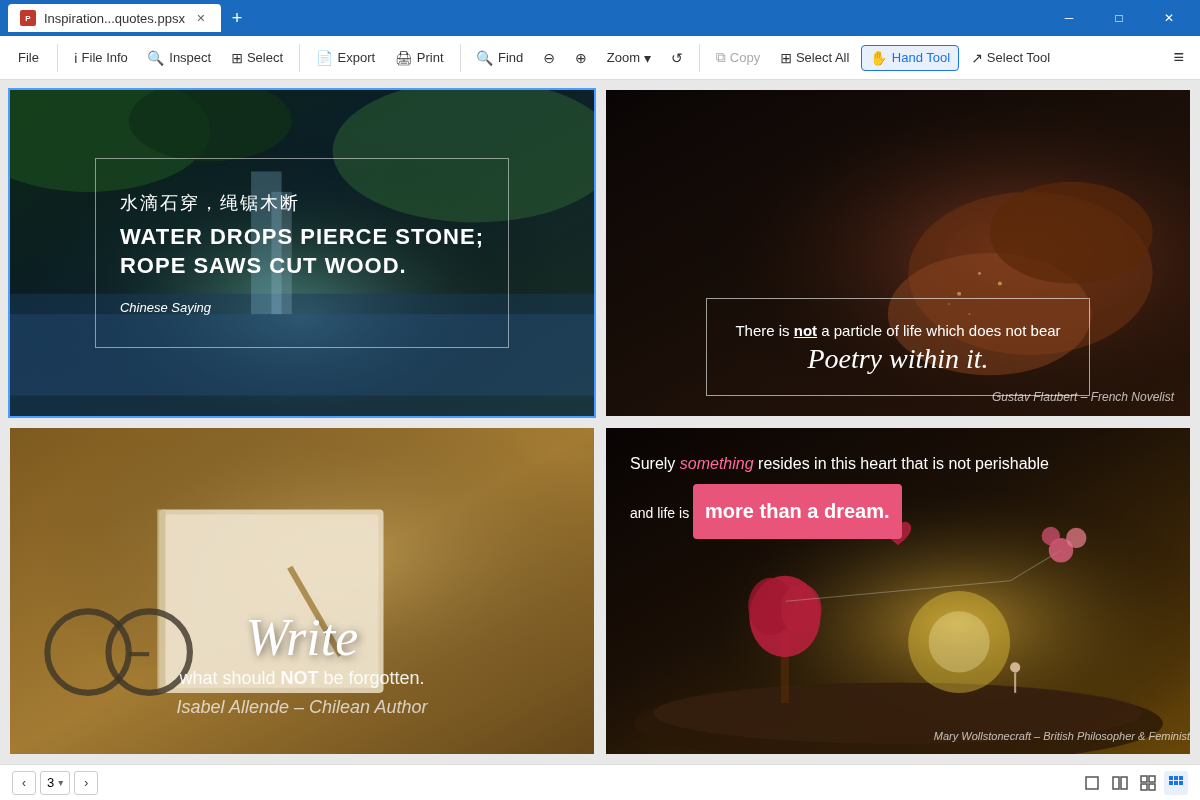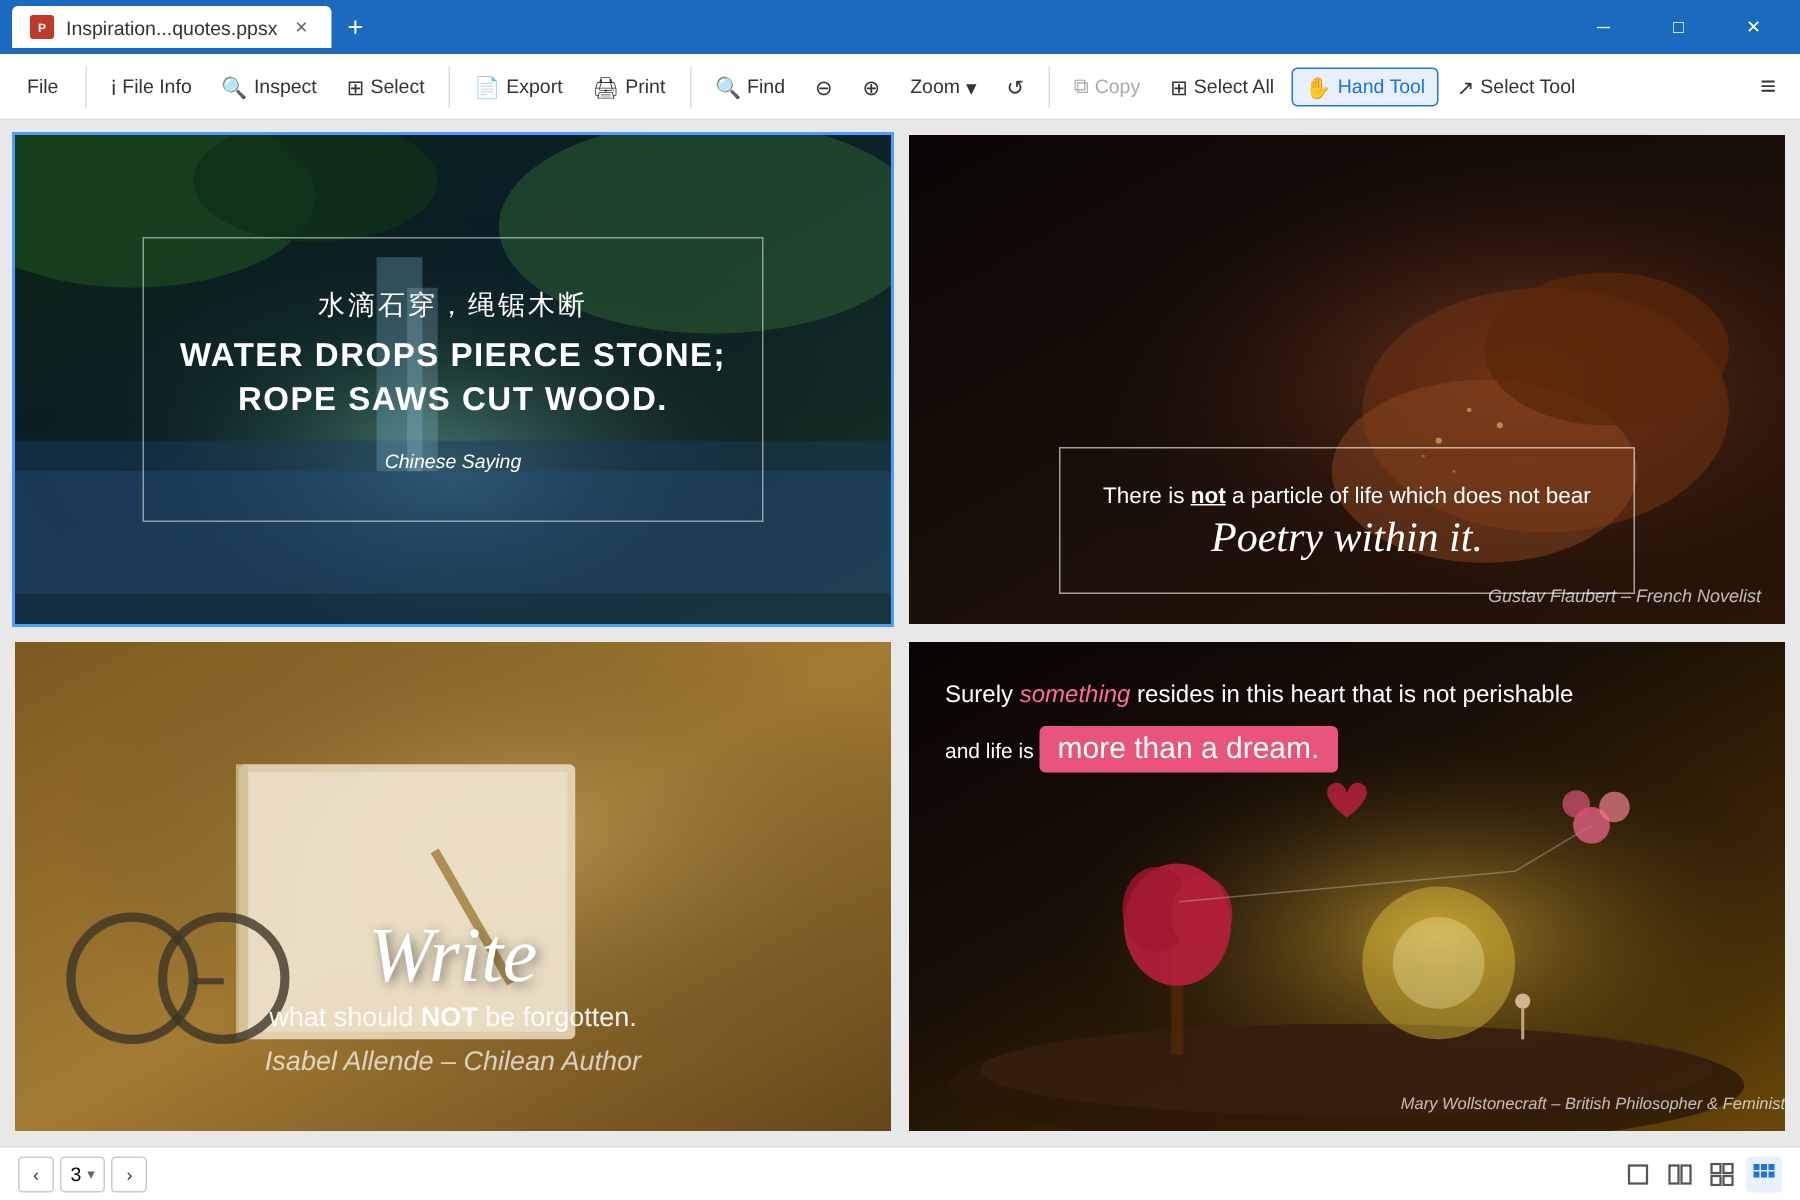--- a/index.html
+++ b/index.html
@@ -157,21 +157,21 @@
       inset: 0;
       display: flex;
       flex-direction: column;
       align-items: center;
       justify-content: center;
       padding: 20px;
     }
     .slide1-border-box {
       border: 1px solid rgba(255,255,255,0.5);
       padding: 32px 24px;
-      text-align: center;
+      text-align: left;
     }
     .slide1-chinese {
       color: white;
       font-size: 18px;
       margin-bottom: 8px;
       letter-spacing: 2px;
     }
     .slide1-english {
       color: white;
       font-size: 22px;
@@ -289,24 +289,24 @@
     }
     .slide4-middle-text {
       margin-top: 8px;
       color: white;
       font-size: 14px;
     }
     .slide4-dream-box {
       display: inline-block;
       background: #e8547a;
       border-radius: 4px;
-      padding: 4px 12px;
+      padding: 16px 12px;
       color: white;
       font-size: 20px;
-      font-weight: normal;
+      font-weight: bold;
     }
     .slide4-attribution {
       position: absolute;
       bottom: 12px;
       right: 0;
       color: rgba(255,255,255,0.7);
       font-style: italic;
       font-size: 11px;
     }
 

